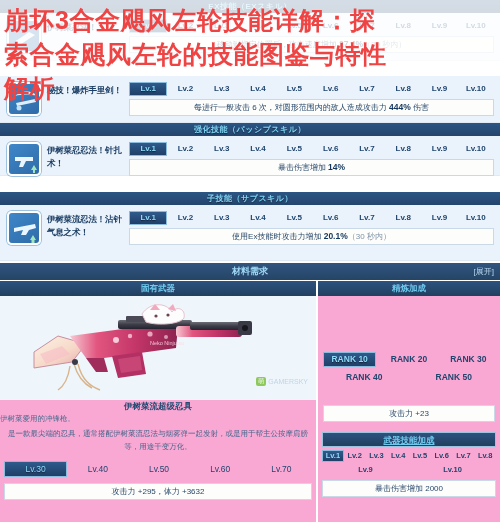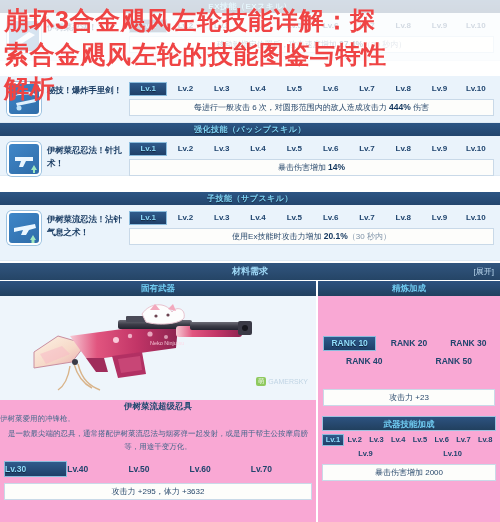--- a/index.html
+++ b/index.html
@@ -198,20 +198,21 @@
   .wskill-head {
     margin: 10px 4px 0;
     background: linear-gradient(#2d5280,#21405f);
     color: #6fc9ef;
     font-size: 8.5px;
     font-weight: bold;
     text-align: center;
     line-height: 15px;
     height: 15px;
     border: 1px solid #9dc2e0;
+    text-decoration: underline;
   }
   .wskill-lv {
     display: flex; flex-wrap: wrap;
     padding: 3px 4px 0;
     row-gap: 2px;
   }
   .wskill-lv .lv {
     flex: 0 0 12.5%;
     text-align: center;
     font-size: 7.5px;
@@ -227,22 +228,23 @@
   }
   .wskill-lv .lv.w2 { flex: 0 0 50%; }
 
   .lv-row-bottom {
     display: flex;
     padding: 0 4px;
     gap: 0;
   }
   .lv-row-bottom .lvb {
     flex: 1 1 0;
+    text-align: center;
     font-size: 8.5px;
-    font-weight: bold;
+    font-weight: normal;
     color: #21456e;
     line-height: 16px;
     height: 16px;
   }
   .lv-row-bottom .lvb.active {
     background: linear-gradient(#2f5b8c,#1f3f68);
     color: #8fdcfb;
     border: 1px solid #8bbcdd;
     line-height: 14px;
     text-shadow: 0 1px 1px rgba(0,0,0,.5);
@@ -479,21 +481,21 @@
         <div class="lvb">Lv.70</div>
       </div>
       <div style="padding:0 4px;">
         <div class="value-box" style="margin-top:6px;">攻击力 +295，体力 +3632</div>
       </div>
     </div>
 
     <div class="col-right">
       <div class="col-title">精炼加成</div>
 
-      <div class="rank-wrap" style="padding-top:40px;">
+      <div class="rank-wrap" style="padding-top:56px;">
         <div class="rank-grid">
           <div class="rank-chip active">RANK 10</div>
           <div class="rank-chip">RANK 20</div>
           <div class="rank-chip">RANK 30</div>
           <div class="rank-chip" style="flex:0 0 48%;">RANK 40</div>
           <div class="rank-chip" style="flex:0 0 48%;">RANK 50</div>
         </div>
         <div class="value-box">攻击力 +23</div>
       </div>
 

